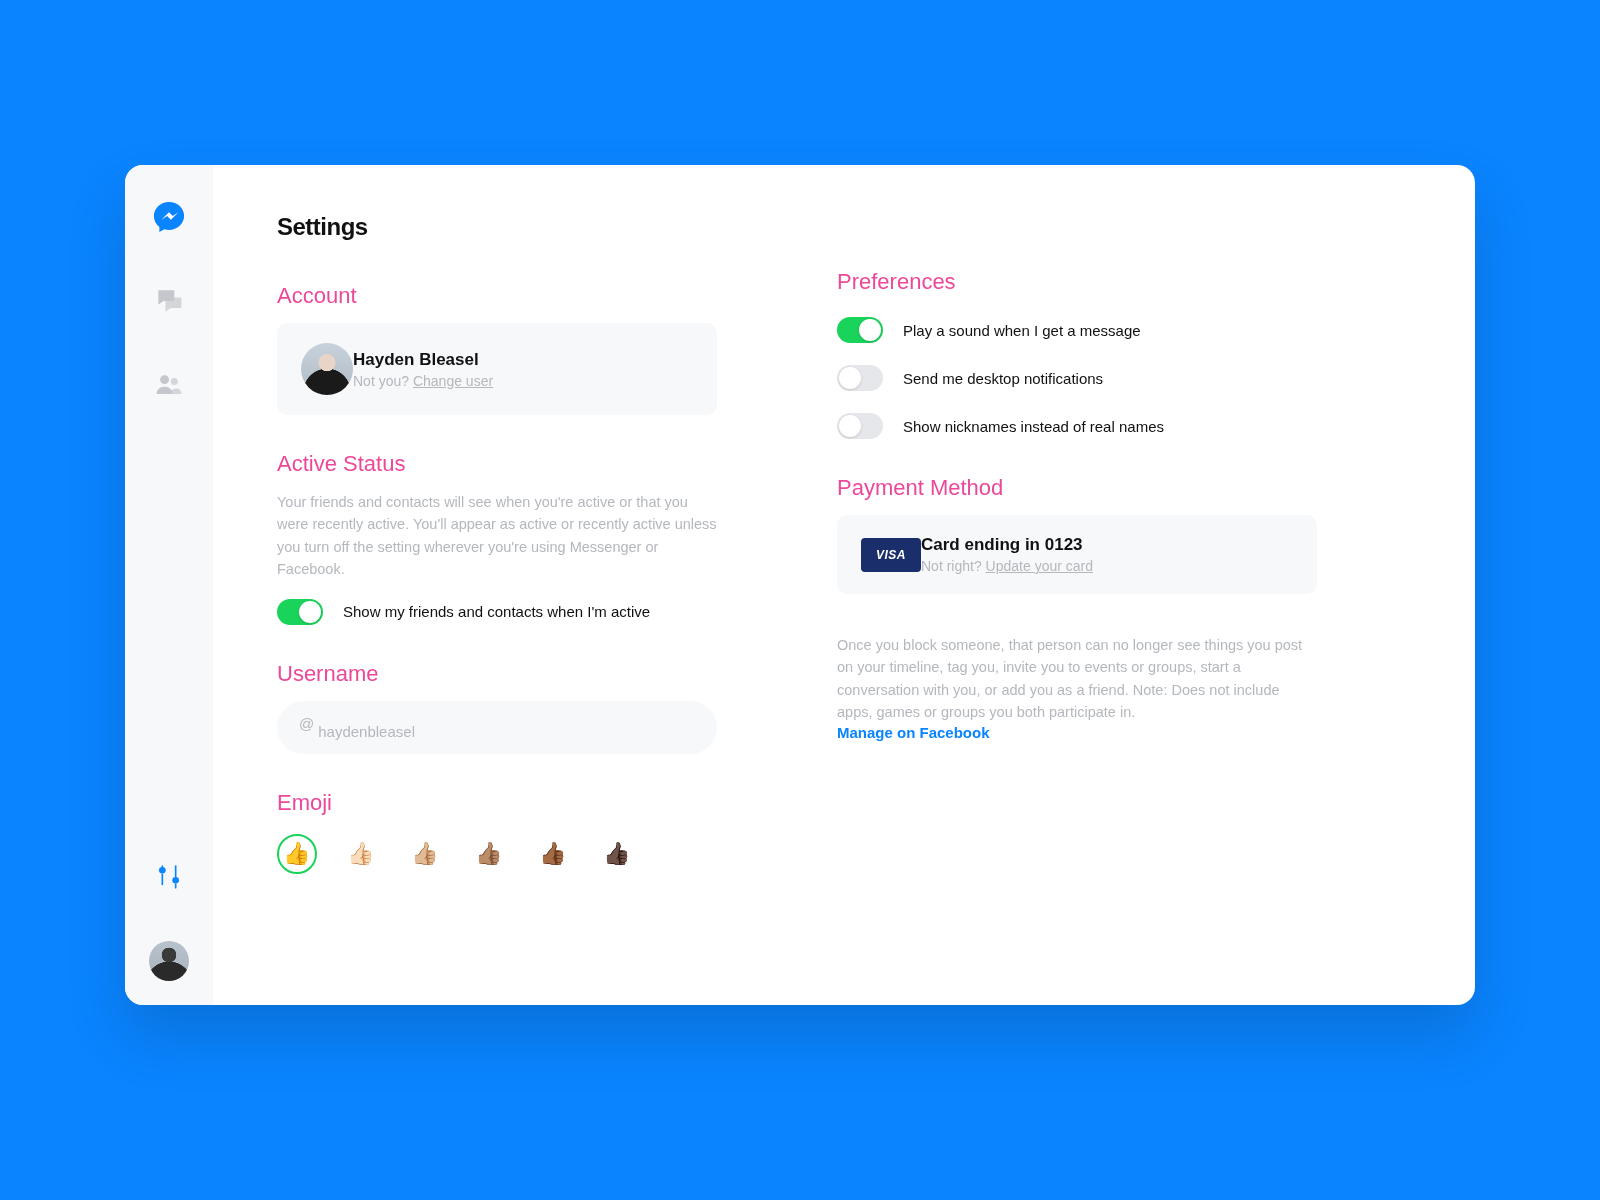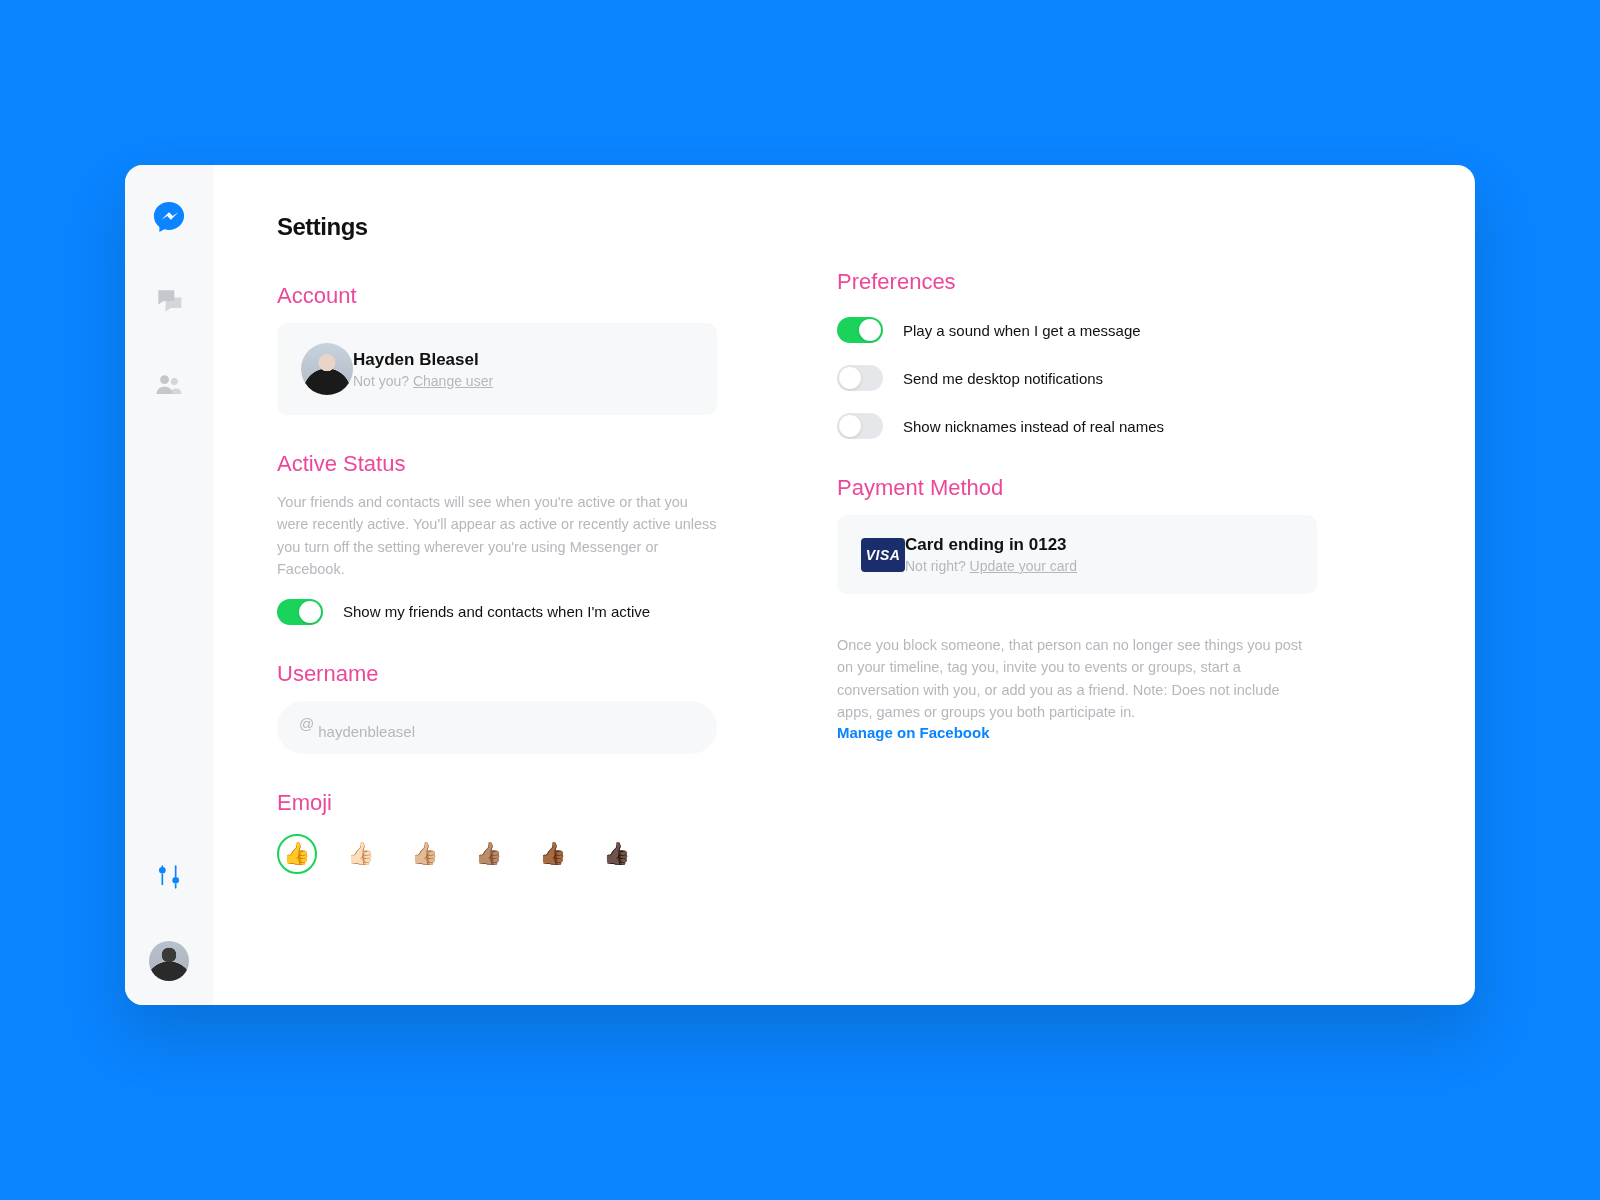--- a/index.html
+++ b/index.html
@@ -102,24 +102,24 @@
     }
     .input-pill .value { color: #b4b8bd; margin-top: 8px; }
     .emoji-row { display: flex; gap: 24px; margin-top: 18px; align-items: center; }
     .emoji-item {
       width: 40px; height: 40px; border-radius: 50%;
       display: flex; align-items: center; justify-content: center;
       font-size: 22px; cursor: pointer;
     }
     .emoji-item.selected { border: 2px solid #1ad35a; }
     .visa-badge {
-      width: 44px; height: 34px; border-radius: 4px;
+      width: 60px; height: 34px; border-radius: 4px;
       background: #1a2e6b;
       color: #fff; font-weight: 800; font-style: italic;
-      font-size: 14px; letter-spacing: 0.5px;
+      font-size: 12px; letter-spacing: 0.5px;
       display: flex; align-items: center; justify-content: center;
       flex-shrink: 0;
     }
     .blue-link { color: #0a84ff; font-size: 15px; font-weight: 600; cursor: pointer; display: inline-block; }
   </style>
 </head>
 <body>
 
 <div class="app-window">
   <div class="sidebar">

